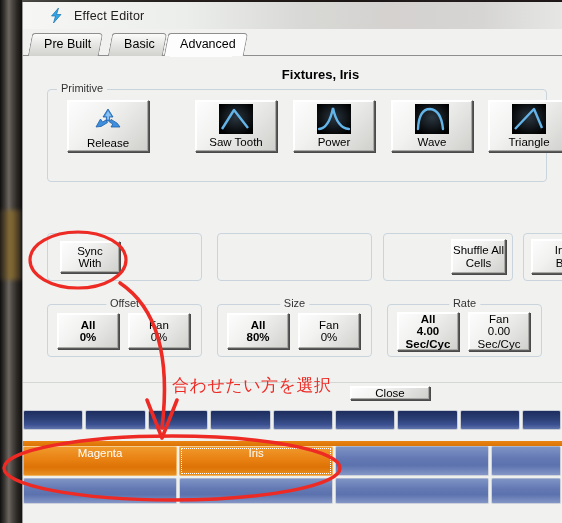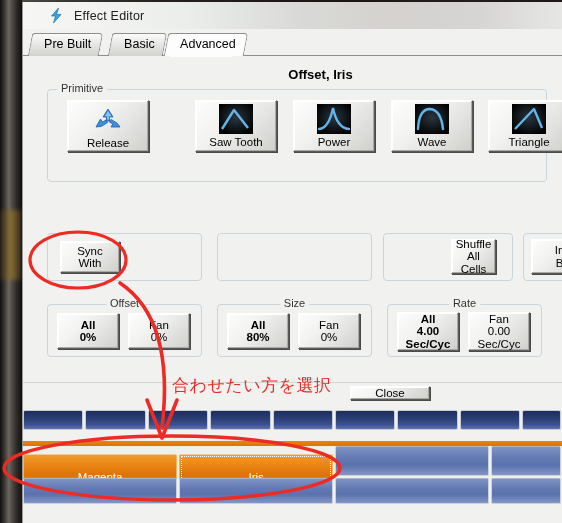--- a/index.html
+++ b/index.html
@@ -170,22 +170,22 @@
     background: linear-gradient(180deg,#7e93c4 0%,#6479b4 40%,#5b72ae 65%,#8496c6 100%);
     border-color:#cdd2da; border-top-color:#a9b4cf;
   }
   .gcell.bluehdr {
     background: linear-gradient(180deg,#1d2d5e 0%,#2c4076 45%,#3b5090 75%,#5f73ad 100%);
     border-color:#c6cbd4;
   }
   .gcell.orange {
     background: linear-gradient(180deg,#f09a2c 0%,#ea8214 42%,#dd7205 72%,#e98f21 100%);
     color:#fff; font-size:11.5px;
-    display:flex; align-items:flex-end; justify-content:center;
-    border-color:#f3b45e; border-top-color:#f7cb8e;margin-top:8px;
+    display:flex; align-items:flex-start; justify-content:center;
+    border-color:#f3b45e; border-top-color:#f7cb8e;
   }
   .gcell.orange.focus { outline:1px dotted #fff; outline-offset:-3px; }
   .orange-strip {
     position:absolute; left:0; top:441px; width:540px; height:5px;
     background: linear-gradient(180deg,#e98513,#d97305);
   }
   .grid-white-strip {
     position:absolute; left:0; width:540px; background:#f1f2f0;
   }
 
@@ -235,21 +235,21 @@
       </div>
       <div class="tab active" id="tab2">
         <span>Advanced</span>
       </div>
     </div>
     <div class="tab-underline"></div>
     <div class="tab-active-cover" style="left:147px;width:62px;"></div>
 
     <div class="pane">
 
-      <div class="effect-title">Offset, Iris</div>
+      <div class="effect-title">Fixtures, Iris</div>
 
       <div class="group" style="left:24px;top:33px;width:500px;height:93px;">
         <span class="group-legend legend-left">Primitive</span>
       </div>
 
       <div class="btn prim-btn release" style="left:44px;top:44px;">
         <span class="icon">
           <svg width="30" height="27" viewBox="0 0 30 27">
             <g fill="#3e8ede" stroke="#1b5fa8" stroke-width="0.8" stroke-linejoin="round">
               <path d="M15 2 L20 10 L16.4 10 L16.4 14 L13.4 14 L13.4 10 L10 10 Z"></path>
@@ -314,21 +314,21 @@
 
       <div class="group" style="left:24px;top:177px;width:155px;height:48px;"></div>
       <div class="btn" style="left:37px;top:185px;width:60px;height:32px;">
         <span class="lbl">Sync
 With</span>
       </div>
 
       <div class="group" style="left:194px;top:177px;width:155px;height:48px;"></div>
 
       <div class="group" style="left:360px;top:177px;width:130px;height:48px;"></div>
-      <div class="btn" style="left:428px;top:183px;width:45px;height:35px;">
+      <div class="btn" style="left:428px;top:183px;width:55px;height:35px;">
         <span class="lbl">Shuffle All
 Cells</span>
       </div>
 
       <div class="group" style="left:500px;top:177px;width:130px;height:48px;"></div>
       <div class="btn" style="left:508px;top:183px;width:57px;height:35px;">
         <span class="lbl">In
 B</span>
       </div>
 

